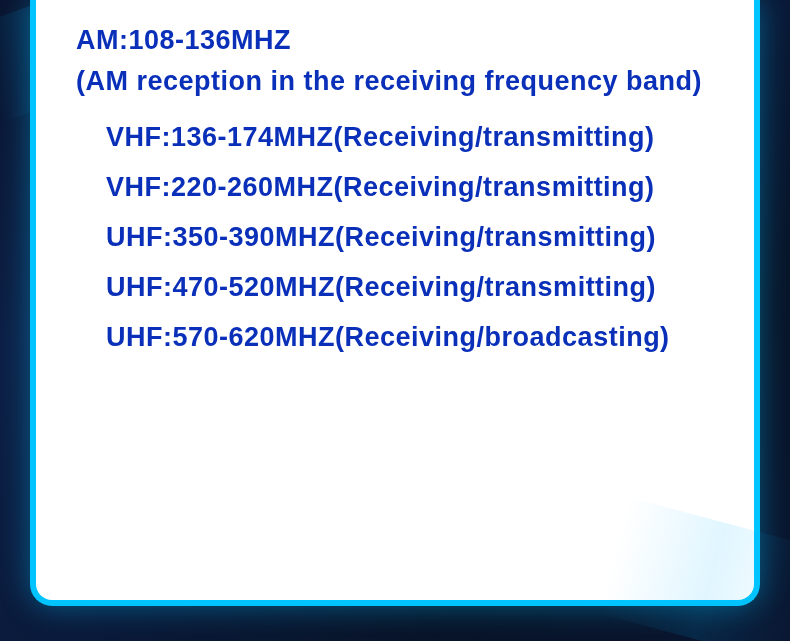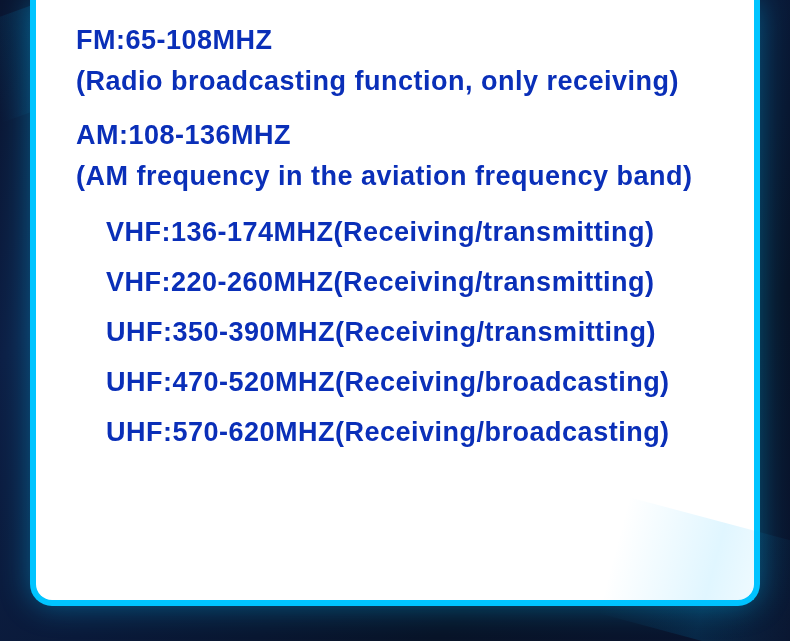--- a/index.html
+++ b/index.html
@@ -69,31 +69,27 @@
   }
   .bandlist .line {
     line-height: 1.85;
   }
 </style>
 </head>
 <body>
 
 <div class="panel">
 
-  <div class="block1">
-    <div class="line">FM:65-108MHZ</div>
-    <div class="line">(Radio broadcasting function, only receiving)</div>
-  </div>
 
   <div class="block2">
     <div class="line">AM:108-136MHZ</div>
-    <div class="line">(AM frequency in the aviation frequency band)</div>
+    <div class="line">(AM reception in the receiving frequency band)</div>
   </div>
 
   <div class="bandlist">
     <div class="line">VHF:136-174MHZ(Receiving/transmitting)</div>
     <div class="line">VHF:220-260MHZ(Receiving/transmitting)</div>
     <div class="line">UHF:350-390MHZ(Receiving/transmitting)</div>
-    <div class="line">UHF:470-520MHZ(Receiving/broadcasting)</div>
+    <div class="line">UHF:470-520MHZ(Receiving/transmitting)</div>
     <div class="line">UHF:570-620MHZ(Receiving/broadcasting)</div>
   </div>
 
 </div>
 
 </body></html>

